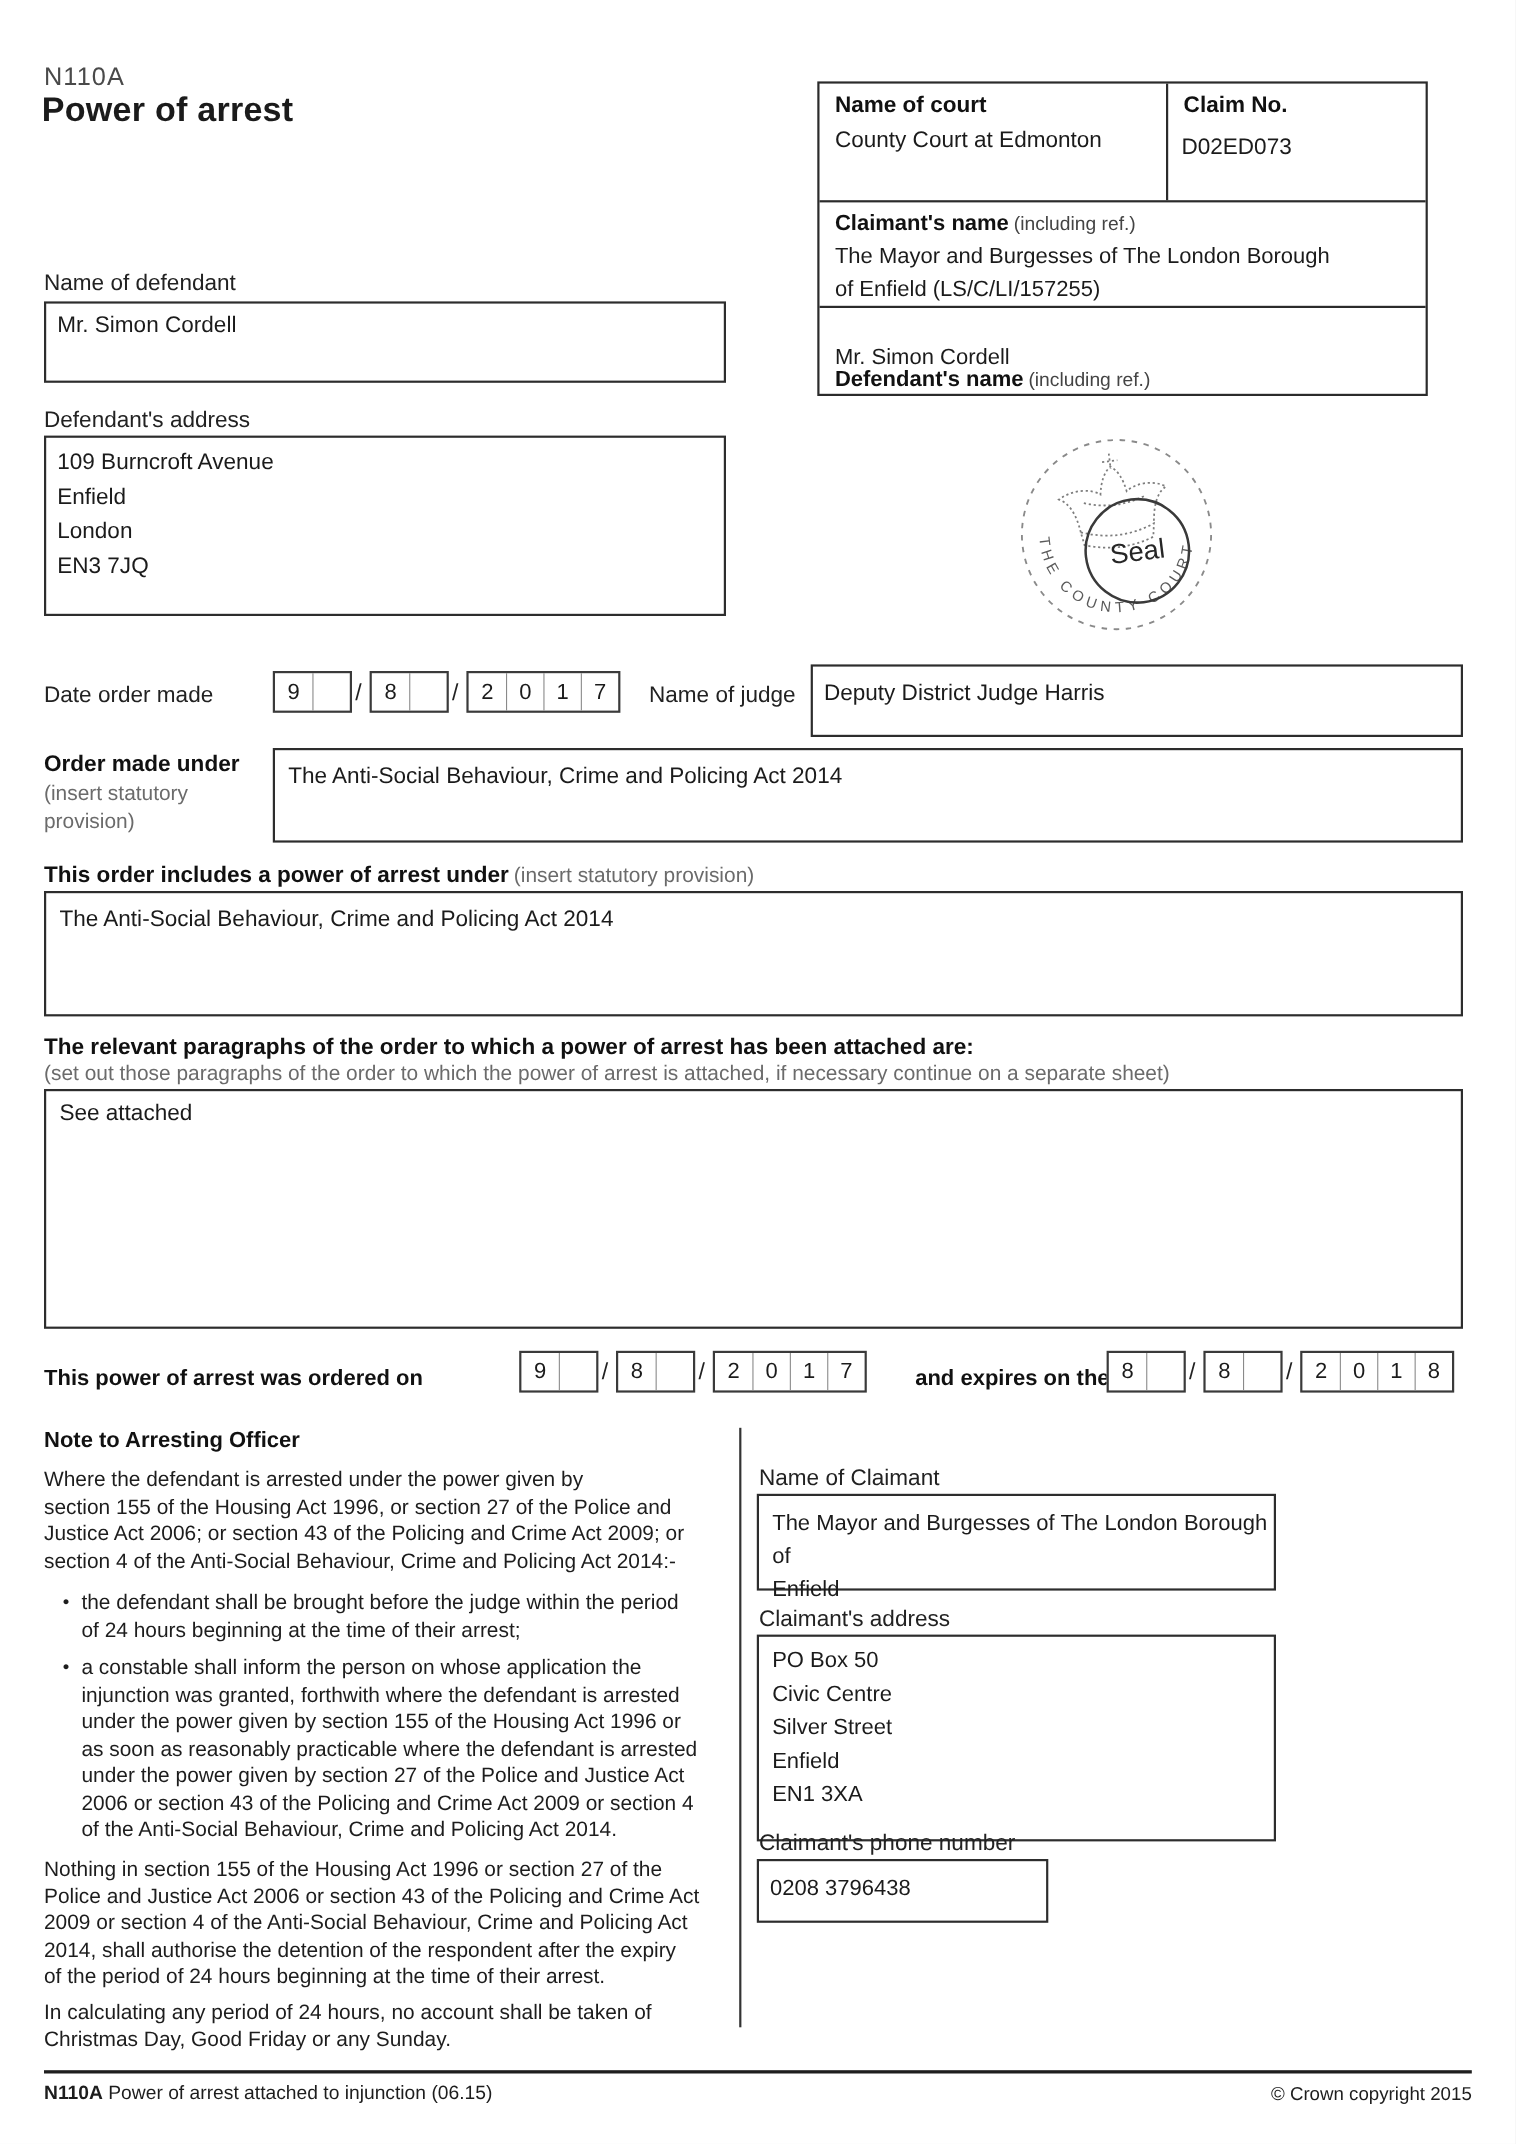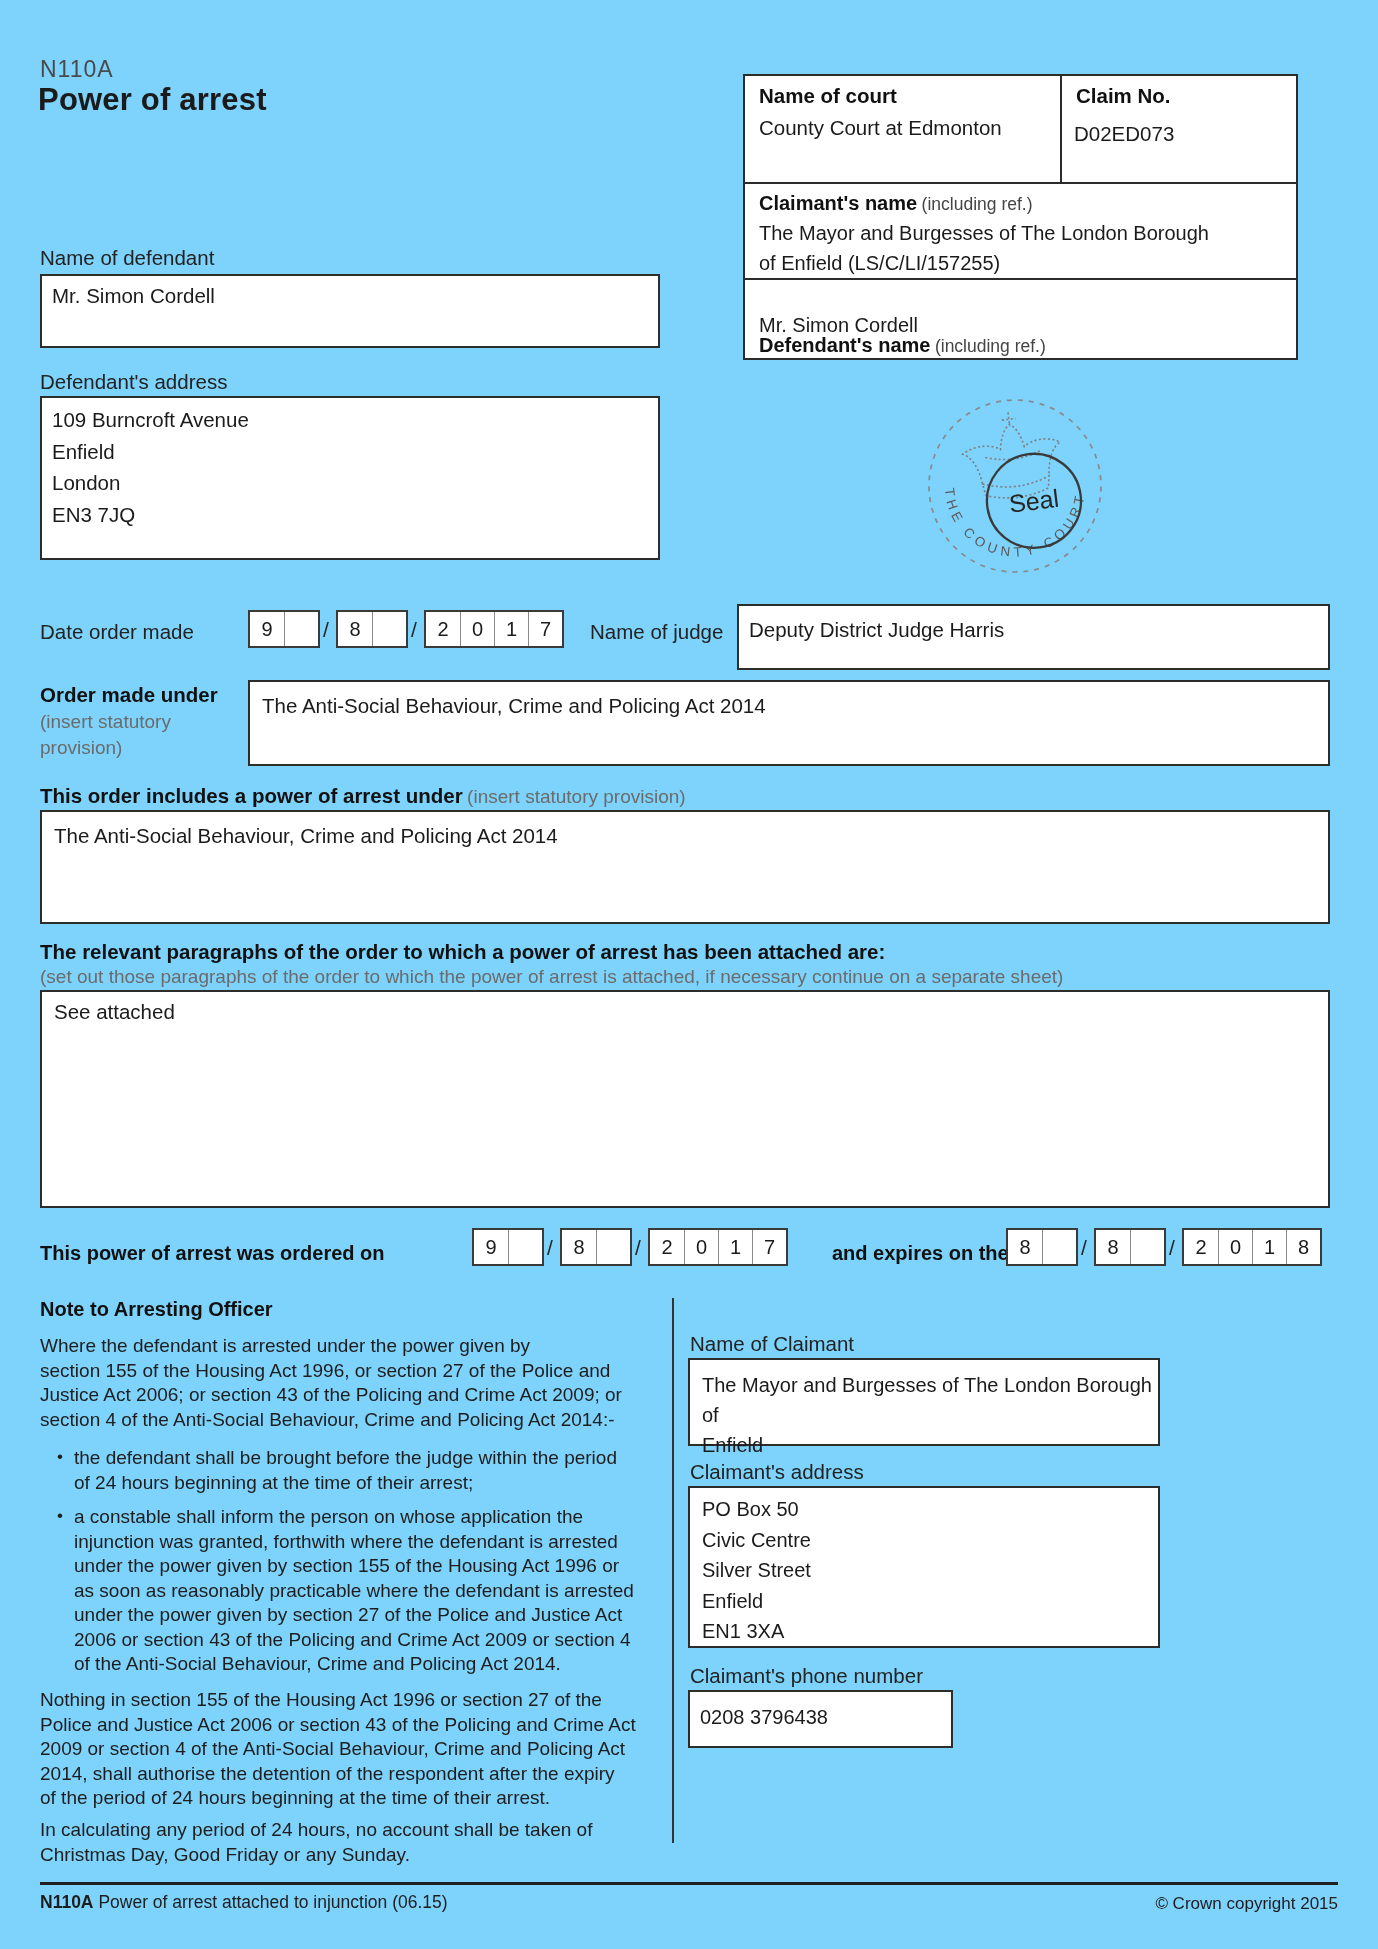--- a/index.html
+++ b/index.html
@@ -1,20 +1,20 @@
 <!DOCTYPE html>
 <html><head>
 <meta charset="utf-8">
 <style>
   * { margin:0; padding:0; box-sizing:border-box; }
   html,body { background:#e8e8e8; }
   body { font-family:"Liberation Sans","DejaVu Sans",sans-serif; color:#1b1b1b; }
   #page {
     position:relative; width:1378px; height:1949px; margin:0 auto;
-    background:#7dd3fc; overflow:hidden;
+    background:#ffffff; overflow:hidden;
   }
   .abs { position:absolute; }
   .lbl { font-size:20.5px; color:#222; }
   .blbl { font-size:20.5px; font-weight:bold; color:#111; }
   .note-gray { font-size:19px; color:#6b6b6b; }
   .box { position:absolute; border:2.2px solid #2d2d2d; background:#fff; }
   .val { font-size:20.5px; color:#1b1b1b; }
   .preline { white-space:pre-line; }
   
   #court-panel { border:2.3px solid #2b2b2b; }
@@ -209,21 +209,21 @@
   <div class="abs note-body preline" style="left:40px; top:1818px; width:618px;">In calculating any period of 24 hours, no account shall be taken of
 Christmas Day, Good Friday or any Sunday.</div>
 
   <div class="abs lbl" style="left:690px; top:1332px;">Name of Claimant</div>
   <div class="abs box" style="left:688px; top:1358px; width:472px; height:88px;">
     <div class="abs preline" style="left:12px; top:10px; font-size:20px; line-height:30px;">The Mayor and Burgesses of The London Borough of
 Enfield</div>
   </div>
 
   <div class="abs lbl" style="left:690px; top:1460px;">Claimant's address</div>
-  <div class="abs box" style="left:688px; top:1486px; width:472px; height:162px;">
+  <div class="abs box" style="left:688px; top:1486px; width:472px; height:188px;">
     <div class="abs" style="left:12px; top:6px;">
       <div class="addr-line-r">PO Box 50</div>
       <div class="addr-line-r">Civic Centre</div>
       <div class="addr-line-r">Silver Street</div>
       <div class="addr-line-r">Enfield</div>
       <div class="addr-line-r">EN1 3XA</div>
     </div>
   </div>
 
   <div class="abs lbl" style="left:690px; top:1664px;">Claimant's phone number</div>

